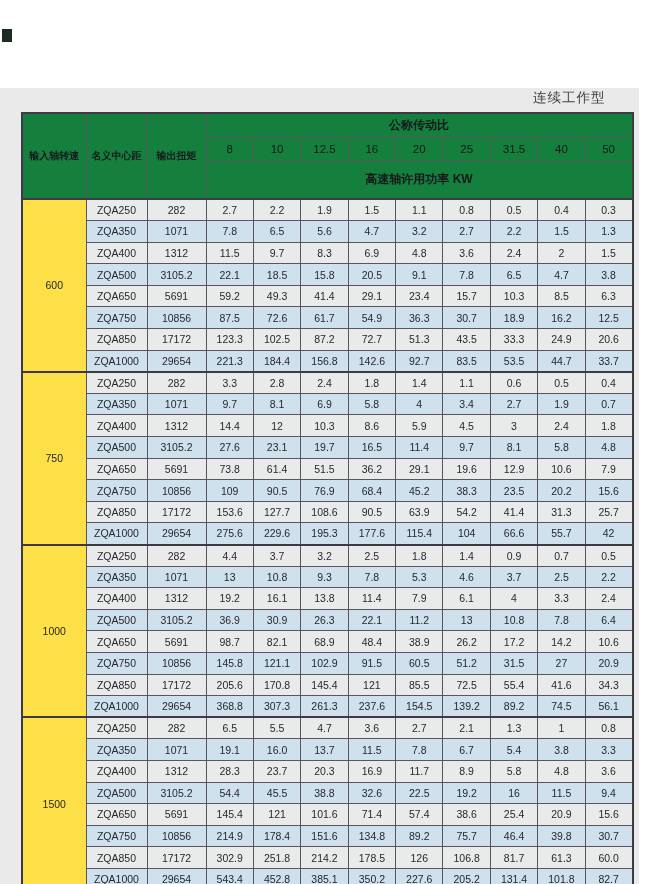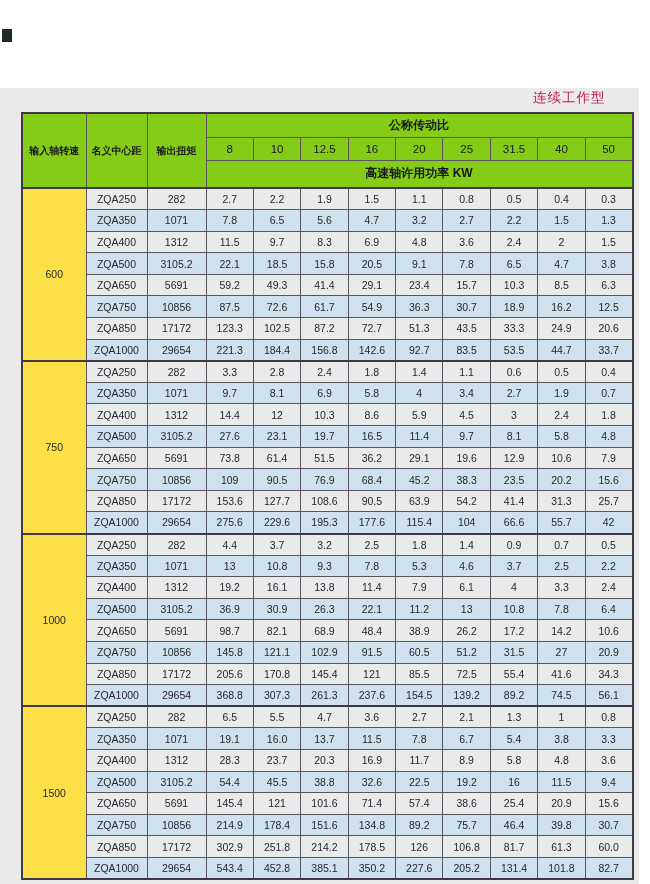--- a/index.html
+++ b/index.html
@@ -23,21 +23,21 @@
     left: 2px; top: 29px;
     width: 10px; height: 13px;
     background: #1d2b23;
   }
   .page-title {
     position: absolute;
     left: 533px; top: 89px;
     width: 100px;
     font-size: 13.5px;
     letter-spacing: 1px;
-    color: #be185d;
+    color: #404040;
     font-weight: 500;
   }
   table.spec {
     position: absolute;
     left: 21px; top: 112px;
     width: 611px;
     border-collapse: collapse;
     table-layout: fixed;
   }
   table.spec col.c-speed  { width: 64px; }
@@ -46,29 +46,29 @@
   table.spec col.c-ratio  { width: 47.4px; }
   table.spec td, table.spec th {
     border: 1px solid #5a5460;
     text-align: center;
     vertical-align: middle;
     overflow: hidden;
     white-space: nowrap;
   }
   table.spec { border: 2px solid #3f3945; }
   th.hd {
-    background: #84cc16;
+    background: #15803d;
     font-size: 12px;
     font-weight: bold;
     color: #17171c;
     height: 24px;
   }
   th.hd-left { font-size: 10px; }
   th.ratio-num { font-weight: 500; font-size: 11.5px; height: 23px; }
-  th.power-title { height: 28px; }
+  th.power-title { height: 39px; }
   td.speed {
     background: #e2e5e4;
     font-size: 11px;
     color: #23232a;
   }
   tr.data-row { height: 21.6px; }
   tr.data-row td {
     font-size: 10.5px;
     color: #27272d;
     background: #e9ebeb;

